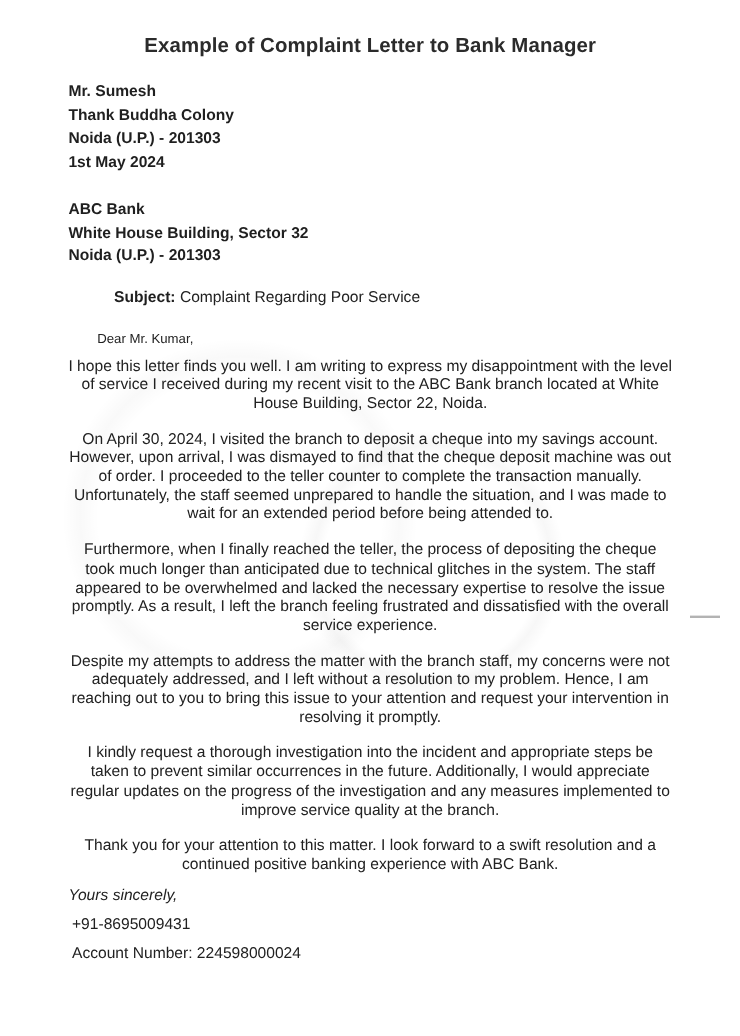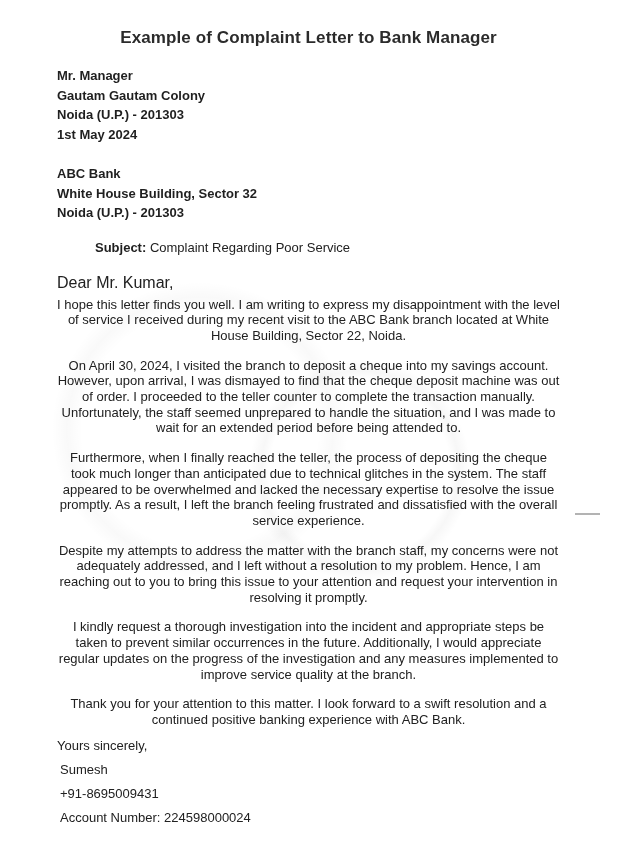--- a/index.html
+++ b/index.html
@@ -51,38 +51,40 @@
   .subject-line {
     margin-top: 17px;
     font-size: 13px;
     line-height: 16px;
     color: #212121;
     margin-left: 38px;
   }
   .subject-label { font-weight: 700; color: #1f1f1f; }
   .salutation {
     margin-top: 19px;
-    font-size: 16px;
+    font-size: 11px;
     line-height: 16px;
+    margin-left: 24px;
   }
   .body-paragraph {
     margin: 0;
     padding-top: 6px;
     font-size: 13px;
     line-height: 15.7px;
     color: #212121;
     text-align: center;
   }
   .body-paragraph + .body-paragraph {
     padding-top: 14px;
   }
   .closing {
     margin-top: 10px;
     font-size: 13px;
     line-height: 16px;
+    font-style: italic;
   }
   .signature-block {
     margin-top: 5px;
     padding-left: 3px;
   }
   .sig-line {
     margin-top: 8px;
     font-size: 13px;
     line-height: 16px;
   }
@@ -99,22 +101,22 @@
 <body>
 
 <div class="page">
   <div class="watermark"></div>
 
   <div class="content">
 
     <h1 class="doc-title">Example of Complaint Letter to Bank Manager</h1>
 
     <div class="address-block sender-block">
-      <div>Mr. Manager</div>
-      <div>Gautam Gautam Colony</div>
+      <div>Mr. Sumesh</div>
+      <div>Thank Buddha Colony</div>
       <div>Noida (U.P.) - 201303</div>
       <div>1st May 2024</div>
     </div>
 
     <div class="address-block recipient-block">
       <div>ABC Bank</div>
       <div>White House Building, Sector 32</div>
       <div>Noida (U.P.) - 201303</div>
     </div>
 
@@ -130,21 +132,20 @@
       <p class="body-paragraph">On April 30, 2024, I visited the branch to deposit a cheque into my savings account. However, upon arrival, I was dismayed to find that the cheque deposit machine was out of order. I proceeded to the teller counter to complete the transaction manually. Unfortunately, the staff seemed unprepared to handle the situation, and I was made to wait for an extended period before being attended to.</p>
       <p class="body-paragraph">Furthermore, when I finally reached the teller, the process of depositing the cheque took much longer than anticipated due to technical glitches in the system. The staff appeared to be overwhelmed and lacked the necessary expertise to resolve the issue promptly. As a result, I left the branch feeling frustrated and dissatisfied with the overall service experience.</p>
       <p class="body-paragraph">Despite my attempts to address the matter with the branch staff, my concerns were not adequately addressed, and I left without a resolution to my problem. Hence, I am reaching out to you to bring this issue to your attention and request your intervention in resolving it promptly.</p>
       <p class="body-paragraph">I kindly request a thorough investigation into the incident and appropriate steps be taken to prevent similar occurrences in the future. Additionally, I would appreciate regular updates on the progress of the investigation and any measures implemented to improve service quality at the branch.</p>
       <p class="body-paragraph">Thank you for your attention to this matter. I look forward to a swift resolution and a continued positive banking experience with ABC Bank.</p>
     </div>
 
     <div class="closing">Yours sincerely,</div>
 
     <div class="signature-block">
-      <div class="sig-line">Sumesh</div>
       <div class="sig-line">+91-8695009431</div>
       <div class="sig-line">Account Number: 224598000024</div>
     </div>
 
   </div>
 
   <div class="side-dash"></div>
 </div>
 
 </body></html>

